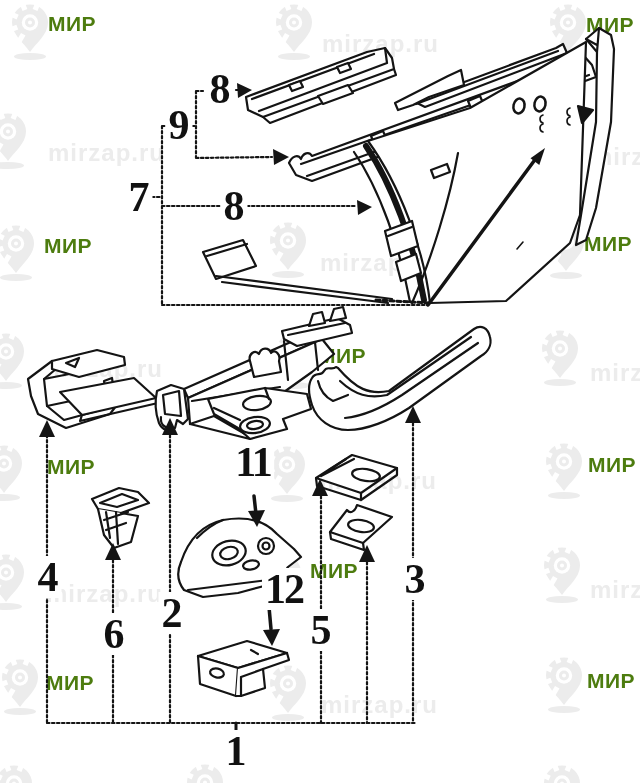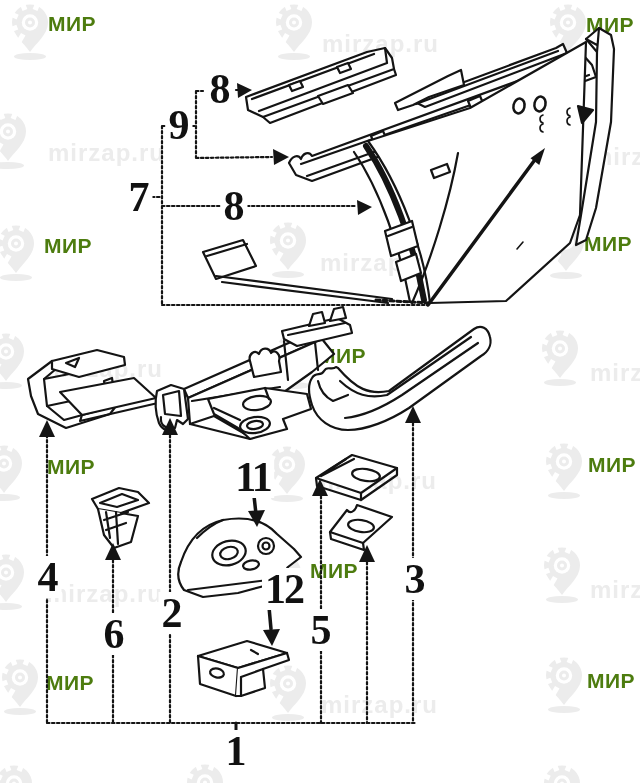--- a/index.html
+++ b/index.html
@@ -392,21 +392,21 @@
   <div class="callout-label" style="left: 139px; top: 197px;">7</div>
 
   <div class="callout-label" style="left: 234px; top: 206px;">8</div>
 
   <div class="callout-label" style="left: 48px; top: 577px;">4</div>
 
   <div class="callout-label" style="left: 114px; top: 634px;">6</div>
 
   <div class="callout-label" style="left: 172px; top: 613px;">2</div>
 
-  <div class="callout-label wide" style="left: 253px; top: 477px;">11</div>
+  <div class="callout-label wide" style="left: 253px; top: 462px;">11</div>
 
   <div class="callout-label wide" style="left: 284px; top: 589px;">12</div>
 
   <div class="callout-label" style="left: 321px; top: 630px;">5</div>
 
   <div class="callout-label" style="left: 415px; top: 579px;">3</div>
 
   <div class="callout-label" style="left: 236px; top: 751px;">1</div>
 </div>
 </div>

